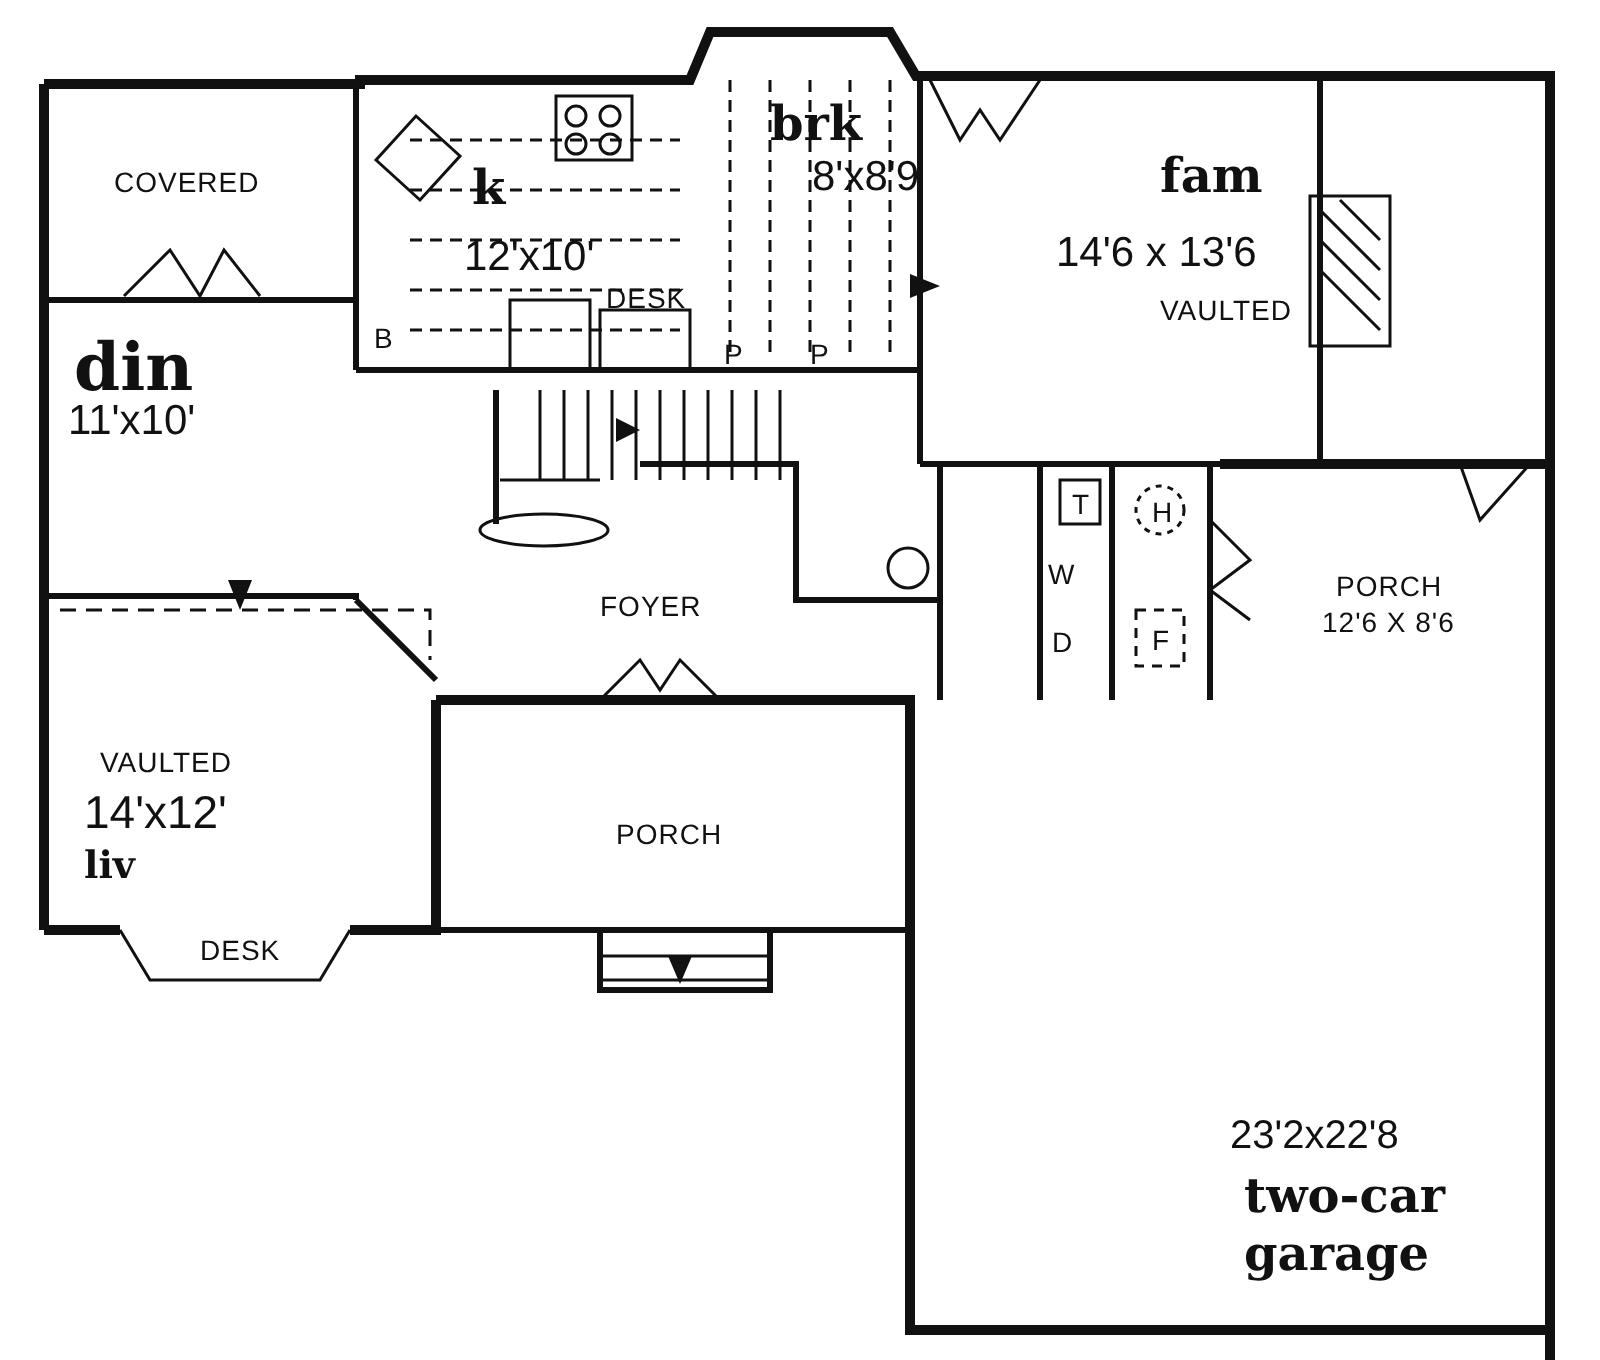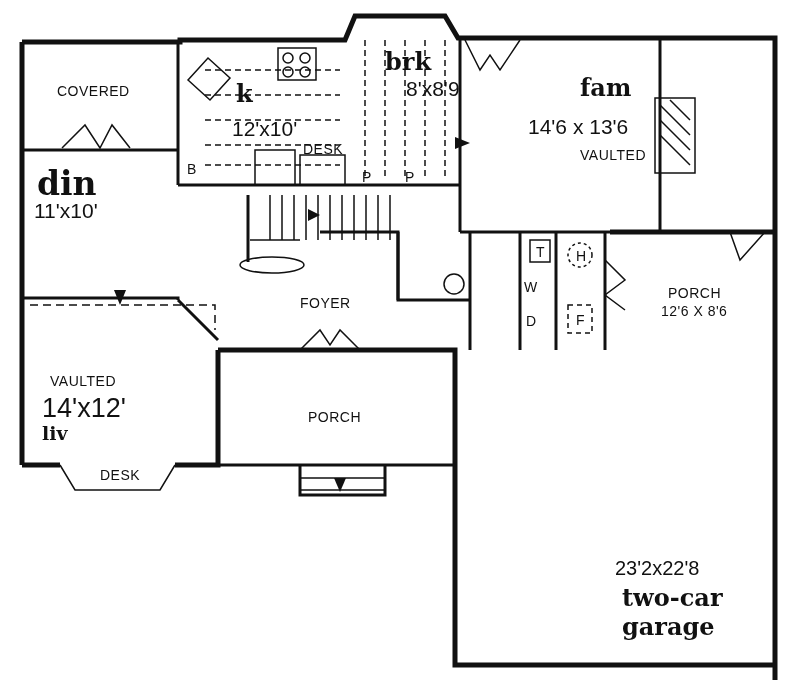--- a/index.html
+++ b/index.html
@@ -110,21 +110,21 @@
 
 <div class="lbl serif name" style="left:37px;top:167px;font-size:33px;">din</div>
 <div class="lbl dim" style="left:34px;top:200px;">11'x10'</div>
 
 <div class="lbl sans small" style="left:300px;top:296px;">FOYER</div>
 
 <div class="lbl sans small" style="left:668px;top:286px;">PORCH</div>
 <div class="lbl sans small" style="left:661px;top:304px;">12'6 X 8'6</div>
 
 <div class="lbl sans small" style="left:50px;top:374px;">VAULTED</div>
-<div class="lbl dim" style="left:42px;top:395px;font-size:27px;">14'x12'</div>
+<div class="lbl dim" style="left:42px;top:395px;font-size:23px;">14'x12'</div>
 <div class="lbl serif name" style="left:42px;top:424px;font-size:19px;">liv</div>
 <div class="lbl sans small" style="left:100px;top:468px;">DESK</div>
 
 <div class="lbl sans small" style="left:308px;top:410px;">PORCH</div>
 
 <div class="lbl dim" style="left:615px;top:558px;font-size:20px;">23'2x22'8</div>
 <div class="lbl serif name" style="left:622px;top:586px;">two-car</div>
 <div class="lbl serif name" style="left:622px;top:615px;">garage</div>
 
 <div class="lbl sans small" style="left:187px;top:162px;">B</div>

